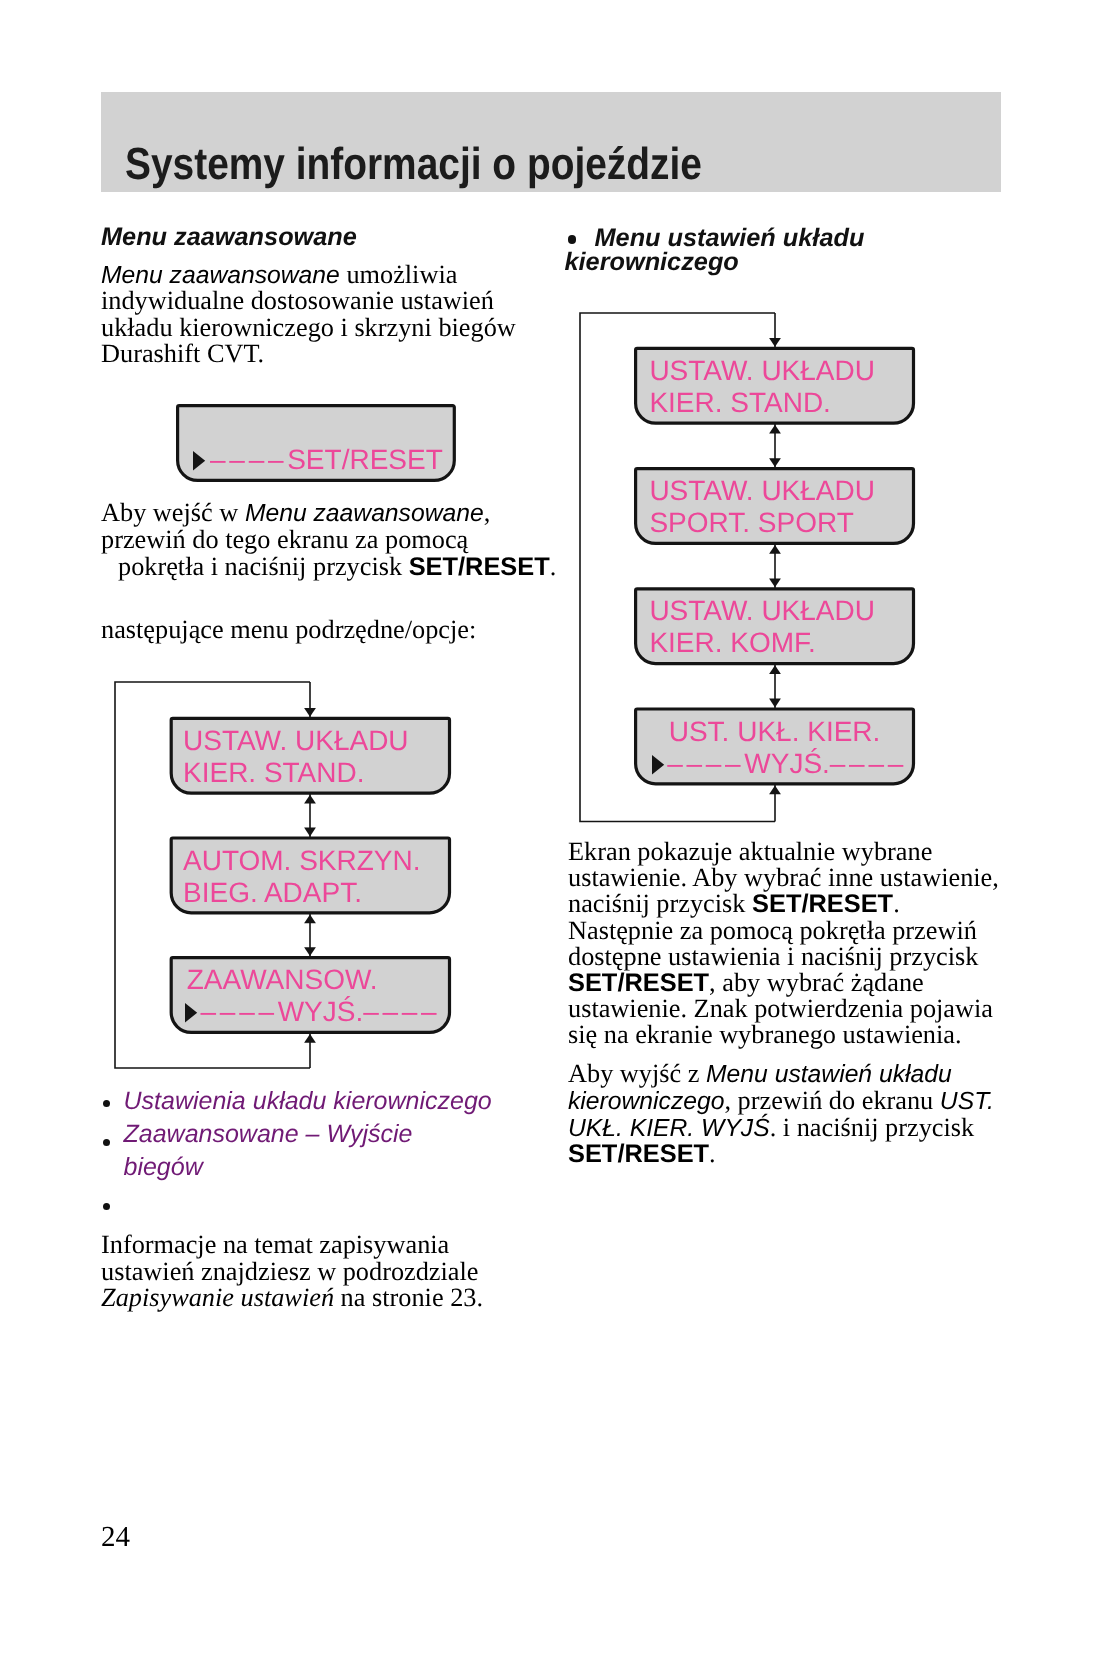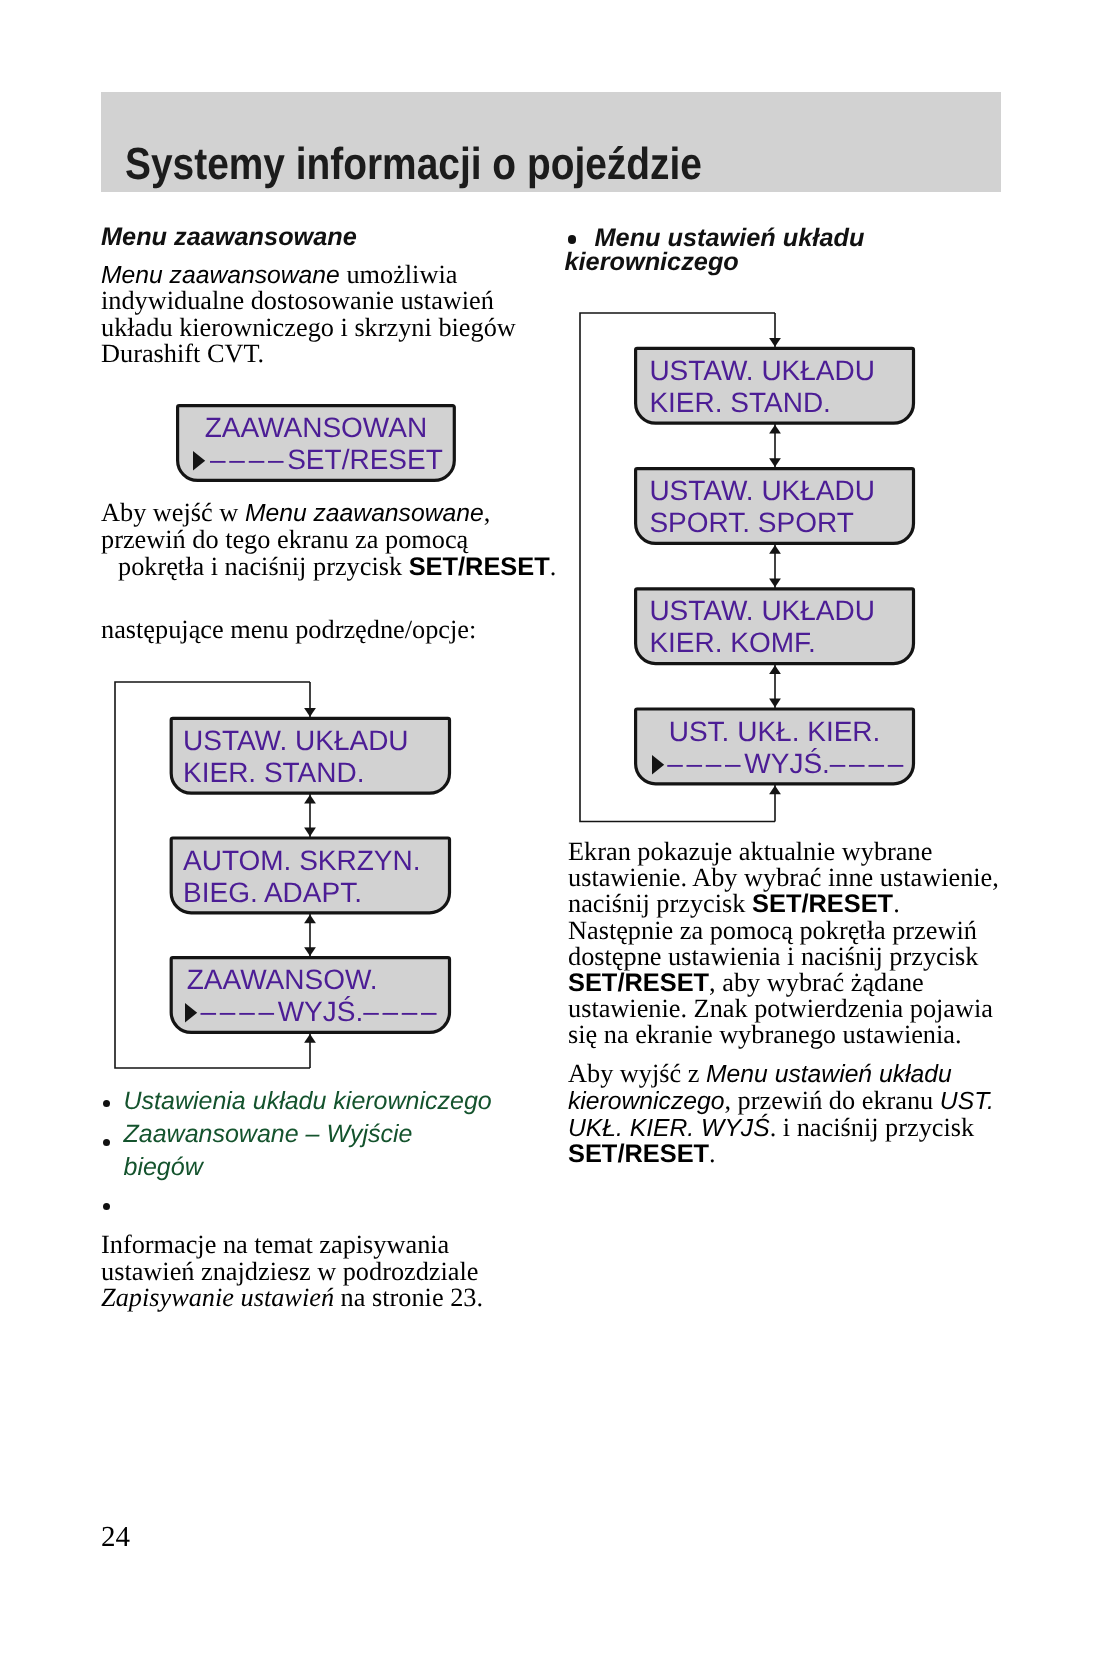--- a/index.html
+++ b/index.html
@@ -17,27 +17,27 @@
   .h2{position:absolute;font-family:"Liberation Sans",sans-serif;font-weight:bold;font-style:italic;
       font-size:25.3px;line-height:26px;color:#111;white-space:nowrap;}
   .line{position:absolute;white-space:nowrap;font-family:"Liberation Serif",serif;
         font-size:26.3px;line-height:26.3px;color:#000;}
   .s-serif{font-family:"Liberation Serif",serif;font-style:normal;font-weight:normal;}
   .s-serif-italic{font-family:"Liberation Serif",serif;font-style:italic;}
   .s-sans-italic{font-family:"Liberation Sans",sans-serif;font-style:italic;font-weight:normal;font-size:24.7px;}
   .s-sans-bold{font-family:"Liberation Sans",sans-serif;font-style:normal;font-weight:bold;font-size:25.4px;}
   .bullet-dot{position:absolute;width:7.2px;height:7.2px;border-radius:50%;background:#111;}
   .bline{position:absolute;white-space:nowrap;font-family:"Liberation Sans",sans-serif;
-         font-style:italic;font-size:25px;line-height:26px;color:#14532d;}
+         font-style:italic;font-size:25px;line-height:26px;color:#701a75;}
   .bhead{position:absolute;white-space:nowrap;font-family:"Liberation Sans",sans-serif;
          font-style:italic;font-weight:bold;font-size:25.3px;line-height:26px;color:#111;}
   .pgnum{position:absolute;left:101px;font-size:29px;line-height:27px;}
   svg{display:block;overflow:visible;}
   .lcdline{position:absolute;z-index:2;white-space:nowrap;font-family:"Liberation Sans",sans-serif;
-           font-size:28px;line-height:28px;color:#4c1d95;}
+           font-size:28px;line-height:28px;color:#ec4899;}
   .lcdline .dash{letter-spacing:3.7px;}
   .tri{position:absolute;z-index:2;}
   .diag{z-index:0;}
 </style>
 </head>
 <body>
 
 <div class="page">
 <div class="hdr-band"></div>
 <div class="hdr-title">Systemy informacji o pojeździe</div>
@@ -95,21 +95,20 @@
 <div class="lcdline" style="left:183.0px;top:846.5px">AUTOM. SKRZYN.</div>
 <div class="lcdline" style="left:183.0px;top:878.5px">BIEG. ADAPT.</div>
 <div class="lcdline" style="left:171.2px;top:966.1px;width:222px;text-align:center">ZAAWANSOW.</div>
 <svg class="abs tri" style="left:184.8px;top:1003.3000000000001px" width="12.2" height="19.5" viewBox="0 0 12.2 19.5">
       <polygon points="0,0 12.2,9.75 0,19.5" fill="#141414"></polygon>
     </svg>
 <div class="lcdline" style="left:200.6px;top:998.1px"><span class="dash">––––</span><span>WYJŚ.</span><span class="dash">––––</span></div>
 <svg class="abs diag" style="left:0;top:0" width="1119" height="1654" viewBox="0 0 1119 1654">
       <path d="M179.2 405.6H452.69999999999993A1.6 1.6 0 0 1 454.29999999999995 407.20000000000005V460.40000000000003A20 20 0 0 1 434.29999999999995 480.40000000000003H197.6A20 20 0 0 1 177.6 460.40000000000003V407.20000000000005A1.6 1.6 0 0 1 179.2 405.6Z" fill="#d2d2d2" stroke="#141414" stroke-width="3.2"></path>
     </svg>
-<div class="lcdline" style="left:177.6px;top:414.1px;width:276.7px;text-align:center">ZAAWANSOWAN</div>
 <svg class="abs tri" style="left:193.29999999999998px;top:451.3px" width="12.2" height="19.5" viewBox="0 0 12.2 19.5">
       <polygon points="0,0 12.2,9.75 0,19.5" fill="#141414"></polygon>
     </svg>
 <div class="lcdline" style="left:210.1px;top:446.1px"><span class="dash">––––</span><span>SET/RESET</span><span class="dash"></span></div>
 <svg class="abs diag" style="left:0;top:0" width="1119" height="1654" viewBox="0 0 1119 1654">
 <path d="M775.0 313.0 H580.0 V821.5 H775.0" fill="none" stroke="#141414" stroke-width="1.6"></path>
 <path d="M775.0 313.0 V348.4" fill="none" stroke="#141414" stroke-width="1.6"></path>
 <polygon points="769.1,337.99999999999994 780.9,337.99999999999994 775.0,346.79999999999995" fill="#141414"></polygon>
 <path d="M775.0 821.5 V783.8" fill="none" stroke="#141414" stroke-width="1.6"></path>
 <polygon points="769.1,794.1999999999999 780.9,794.1999999999999 775.0,785.4" fill="#141414"></polygon>

